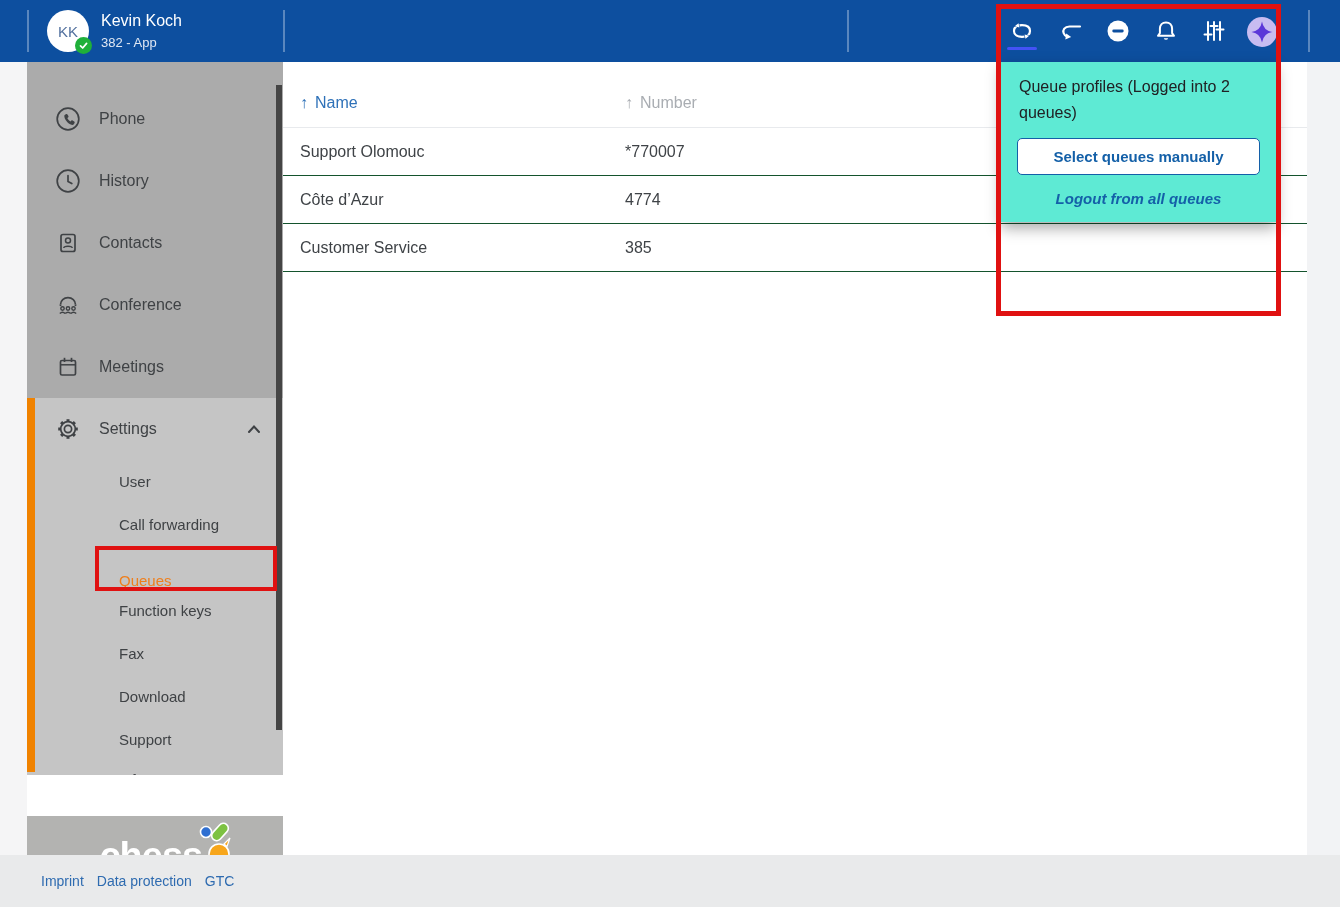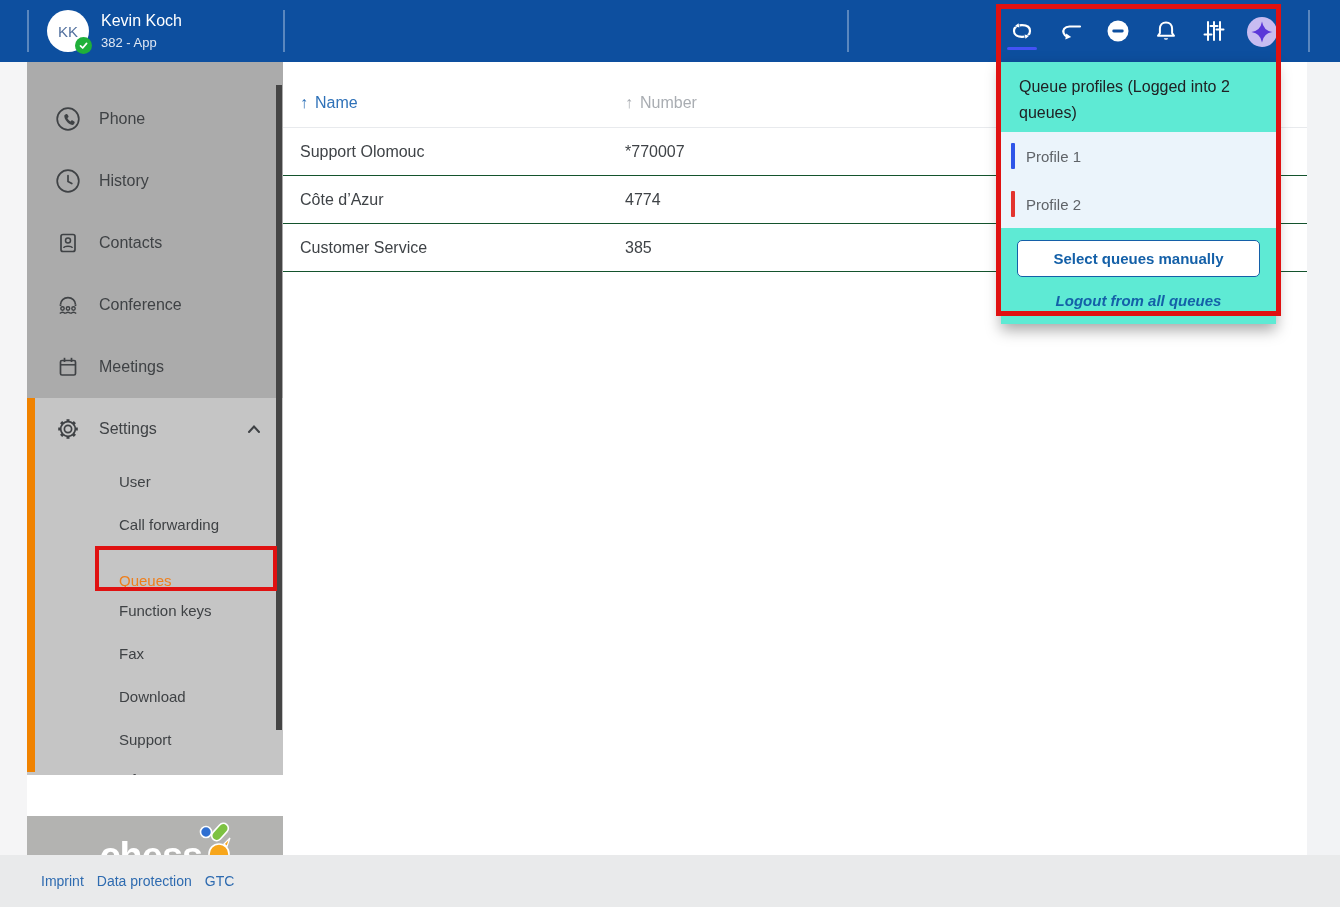--- a/index.html
+++ b/index.html
@@ -314,27 +314,17 @@
 <div class="right-strip"></div>
 
 <div class="footer">
   <span class="flink">Imprint</span>
   <span class="flink">Data protection</span>
   <span class="flink">GTC</span>
 </div>
 
 <div class="popup">
   <div class="popup-title">Queue profiles (Logged into 2 queues)</div>
-  <div class="profiles">
-    <div class="profile-row">
-      <span class="pbar pbar-0"></span>
-      <span class="plabel">Profile 1</span>
-    </div>
-    <div class="profile-row">
-      <span class="pbar pbar-1"></span>
-      <span class="plabel">Profile 2</span>
-    </div>
-  </div>
   <button class="select-btn">Select queues manually</button>
   <div class="logout-link">Logout from all queues</div>
 </div>
 
 <div class="annotation1"></div>
 
 </body></html>

